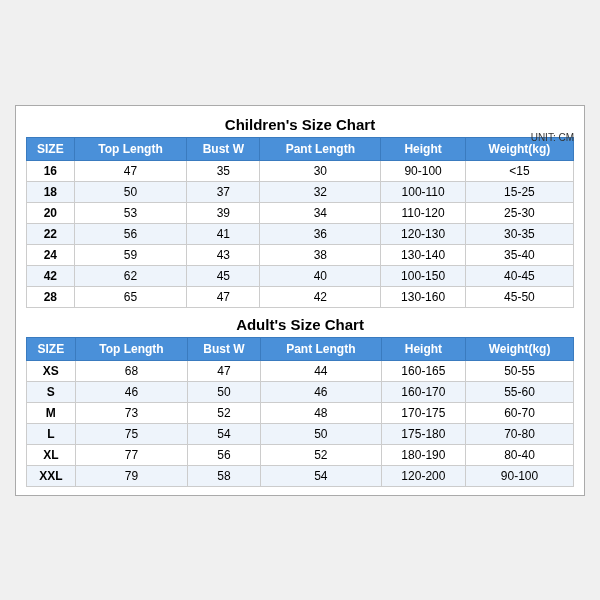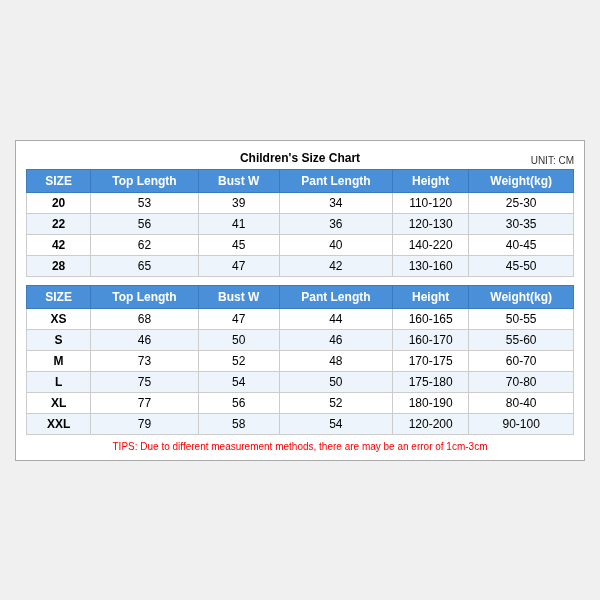--- a/index.html
+++ b/index.html
@@ -19,40 +19,40 @@
       padding: 10px 10px 8px 10px;
     }
     .section-title-row {
       display: flex;
       align-items: center;
       justify-content: center;
       position: relative;
       margin-bottom: 4px;
     }
     .section-title {
-      font-size: 12px;
+      font-size: 15px;
       font-weight: bold;
     }
     .unit-label {
       position: absolute;
       right: 0;
-      top: 4px;
+      top: 16px;
       font-size: 10px;
       color: #333;
     }
     table {
       width: 100%;
       border-collapse: collapse;
       font-size: 12px;
     }
     th {
       background: #4a90d9;
       color: #fff;
       text-align: center;
-      padding: 4px 14px;
+      padding: 4px 0;
       border: 1px solid #3a7bbf;
       font-weight: bold;
       font-size: 12px;
     }
     td {
       text-align: center;
       padding: 3px 2px;
       border: 1px solid #ccc;
       font-size: 12px;
     }
@@ -90,56 +90,83 @@
       <tr>
         <th>SIZE</th>
         <th>Top Length</th>
         <th>Bust W</th>
         <th>Pant Length</th>
         <th>Height</th>
         <th>Weight(kg)</th>
       </tr>
     </thead>
     <tbody id="children-body">
+    <tr>
+          <td>16</td>
+          <td>47</td>
+          <td>35</td>
+          <td>30</td>
+          <td>90-100</td>
+          <td>&lt;15</td>
+        </tr>
+        <tr>
+          <td>18</td>
+          <td>50</td>
+          <td>37</td>
+          <td>32</td>
+          <td>100-110</td>
+          <td>15-25</td>
+        </tr>
         <tr>
           <td>20</td>
           <td>53</td>
           <td>39</td>
           <td>34</td>
           <td>110-120</td>
           <td>25-30</td>
         </tr>
         <tr>
           <td>22</td>
           <td>56</td>
           <td>41</td>
           <td>36</td>
           <td>120-130</td>
           <td>30-35</td>
         </tr>
         <tr>
+          <td>24</td>
+          <td>59</td>
+          <td>43</td>
+          <td>38</td>
+          <td>130-140</td>
+          <td>35-40</td>
+        </tr>
+        <tr>
           <td>42</td>
           <td>62</td>
           <td>45</td>
           <td>40</td>
-          <td>140-220</td>
+          <td>100-150</td>
           <td>40-45</td>
         </tr>
         <tr>
           <td>28</td>
           <td>65</td>
           <td>47</td>
           <td>42</td>
           <td>130-160</td>
           <td>45-50</td>
         </tr>
       </tbody>
   </table>
 
   <div class="adult-section">
+    <div class="section-title-row">
+      <span class="section-title">Adult's Size Chart</span>
+    </div>
     <table>
       <thead>
         <tr>
           <th>SIZE</th>
           <th>Top Length</th>
           <th>Bust W</th>
           <th>Pant Length</th>
           <th>Height</th>
           <th>Weight(kg)</th>
         </tr>
@@ -190,14 +217,13 @@
             <td>79</td>
             <td>58</td>
             <td>54</td>
             <td>120-200</td>
             <td>90-100</td>
           </tr>
         </tbody>
     </table>
   </div>
 
-  <div class="tips">TIPS: Due to different measurement methods, there are may be an error of 1cm-3cm</div>
 </div>
 
 </body></html>

